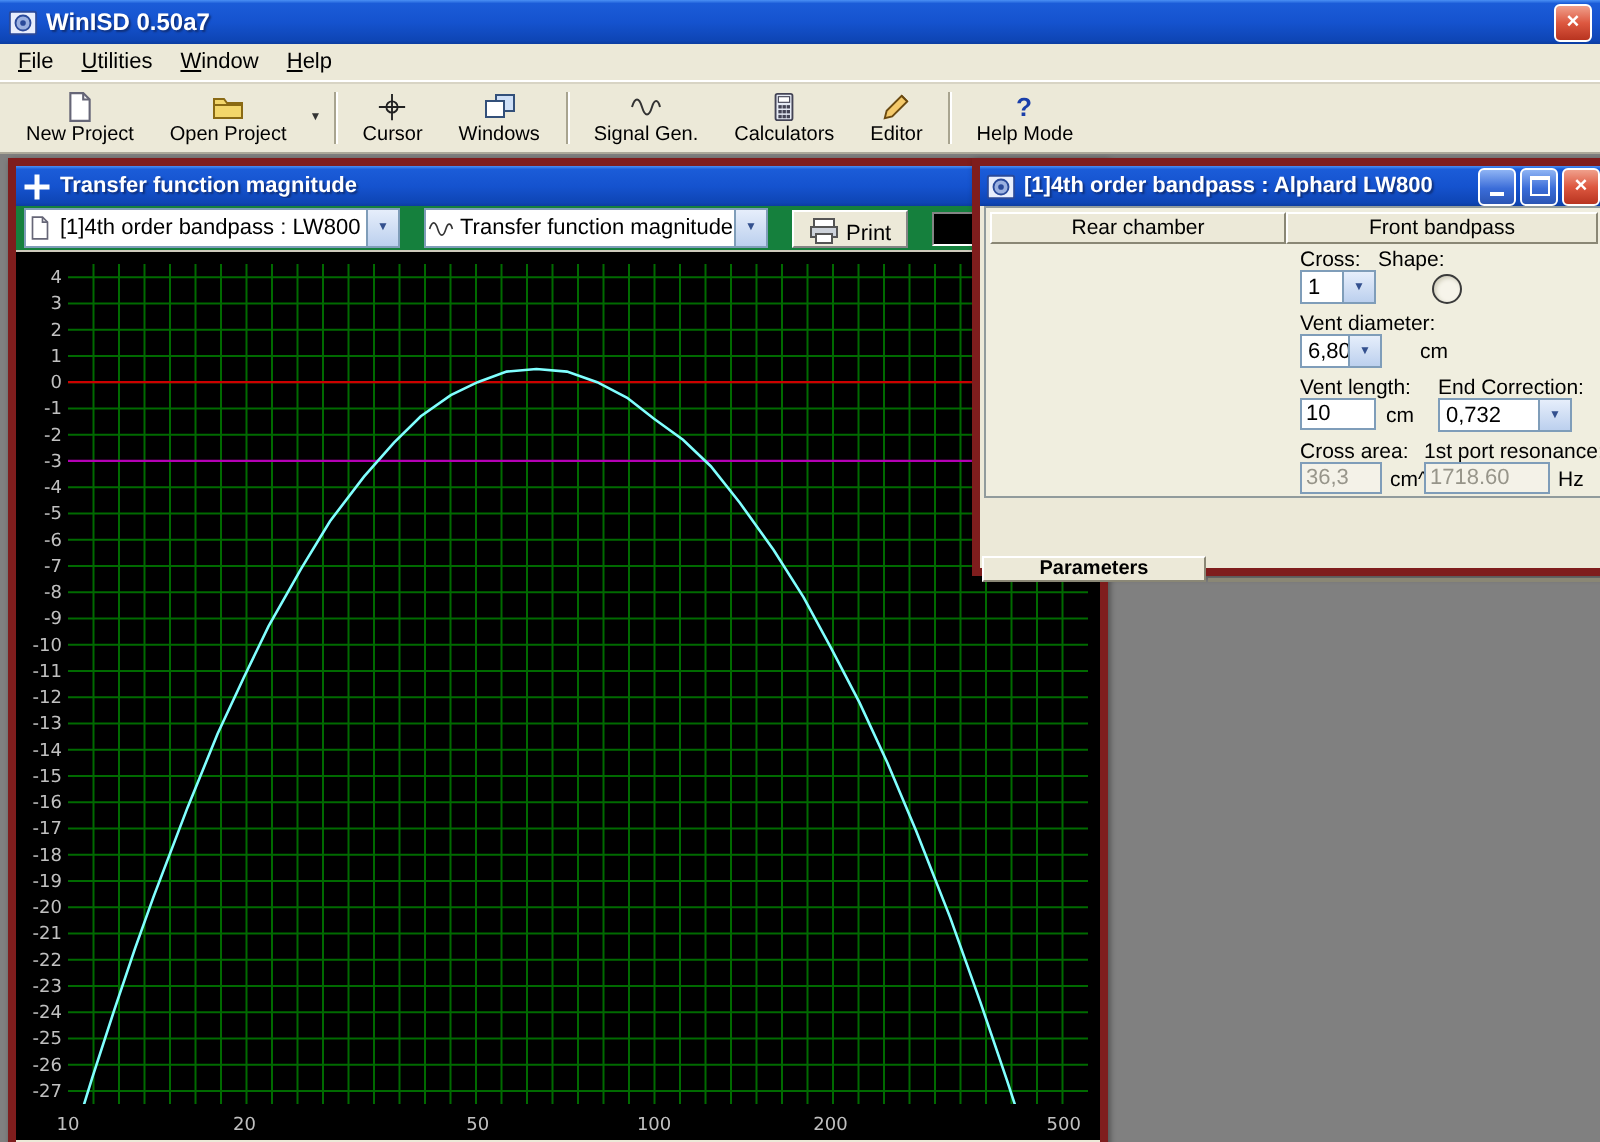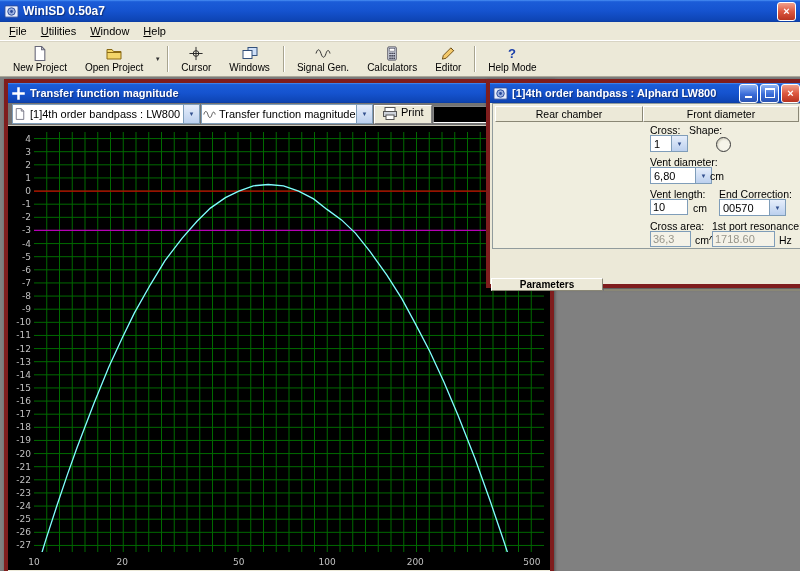--- a/index.html
+++ b/index.html
@@ -34,31 +34,31 @@
   
   .mdi{position:relative;height:497px;background:#808080;overflow:hidden;}
   .window{position:absolute;background:#ece9d8;border:4px solid #7f1d1d;box-shadow:1px 1px 3px rgba(0,0,0,.4);}
   .wtitle{height:20px;display:flex;align-items:center;gap:4px;padding:0 3px;
     background:linear-gradient(180deg,#4a90f4 0%,#1b5cd8 8%,#1553cf 50%,#0e45b5 92%,#0c3da0 100%);}
   .wtext{flex:1;color:#fff;font-weight:bold;font-size:11px;text-shadow:1px 1px 1px #10307a;
          white-space:nowrap;overflow:hidden;}
   .winbtns{display:flex;gap:2px;}
   
   .transfer{left:4px;top:2px;width:542px;height:489px;z-index:1;}
-  .ttoolbar{height:22px;display:flex;align-items:center;gap:1px;padding:0 4px;
-            background:#737373;border-bottom:1px solid #cfcbbd;}
+  .ttoolbar{height:22px;display:flex;align-items:center;gap:12px;padding:0 4px;
+            background:#15803d;border-bottom:1px solid #cfcbbd;}
   .combo{height:18px;background:#fff;border:1px solid #7f9db9;display:flex;align-items:center;font-size:11px;}
   .combo .cicon{width:14px;display:flex;justify-content:center;}
   .combo .ctext{flex:1;padding:0 3px;white-space:nowrap;overflow:hidden;}
   .combo .cbtn{width:15px;align-self:stretch;background:linear-gradient(#e6eefb,#bcd0ee);
                border-left:1px solid #7f9db9;display:flex;align-items:center;justify-content:center;
                font-size:6px;color:#33508e;}
   .combo.proj{width:186px;}
   .combo.ptype{width:170px;}
-  .printbtn{height:19px;display:flex;align-items:flex-start;gap:3px;padding:0 7px;font-size:11px;
+  .printbtn{height:19px;display:flex;align-items:flex-end;gap:3px;padding:0 7px;font-size:11px;
             background:#ece9d8;border:1px solid;border-color:#fff #848484 #848484 #fff;
             font-family:"Liberation Sans",sans-serif;}
   .readout{width:120px;height:15px;background:#000;border:1px solid;border-color:#848484 #fff #fff #848484;}
   .chart{height:444px;background:#000;}
   
   .bandpass{left:486px;top:2px;width:313px;height:201px;z-index:5;}
   .tabs{height:21px;display:flex;align-items:flex-end;padding:3px 2px 0 2px;}
   .tab{padding:2px 6px 2px 6px;font-size:11px;border:1px solid #919b9c;border-bottom:none;
        border-radius:3px 3px 0 0;background:linear-gradient(#fdfdfa,#e6e3d2);margin-right:1px;white-space:nowrap;}
   .tab.active{background:#f4f2e4;position:relative;z-index:2;padding-top:3px;margin-bottom:-1px;}
@@ -375,43 +375,43 @@
               <i class="minbar"></i>
             </span>
           <span class="wbtn blue">
               <i class="maxbox"></i>
             </span>
           <span class="wbtn red">×</span>
         </span>
       </div>
       <div class="panel">
         <div class="ghdr rear">Rear chamber</div>
-        <div class="ghdr front">Front diameter</div>
+        <div class="ghdr front">Front bandpass</div>
 
         <span class="fl" style="left:157px;top:20px">Cross:</span>
         <div class="combo pcombo" style="left:157px;top:31px;width:38px">
           <span class="ctext">1</span>
           <span class="cbtn">▼</span>
         </div>
         <span class="fl" style="left:196px;top:20px">Shape:</span>
         <span class="shape-circle" style="left:223px;top:33px"></span>
 
         <span class="fl" style="left:157px;top:52px">Vent diameter:</span>
-        <div class="combo pcombo" style="left:157px;top:63px;width:62px">
+        <div class="combo pcombo" style="left:157px;top:63px;width:41px">
           <span class="ctext">6,80</span>
           <span class="cbtn">▼</span>
         </div>
         <span class="fu" style="left:217px;top:66px">cm</span>
 
         <span class="fl" style="left:157px;top:84px">Vent length:</span>
         <input class="fld" style="left: 157px; top: 95px; width: 38px;" value="10">
         <span class="fu" style="left:200px;top:98px">cm</span>
         <span class="fl" style="left:226px;top:84px">End Correction:</span>
         <div class="combo pcombo" style="left:226px;top:95px;width:67px">
-          <span class="ctext">00570</span>
+          <span class="ctext">0,732</span>
           <span class="cbtn">▼</span>
         </div>
 
         <span class="fl" style="left:157px;top:116px">Cross area:</span>
         <input class="fld dis" style="left: 157px; top: 127px; width: 41px;" disabled="" value="36,3">
         <span class="fu" style="left:202px;top:130px">cm^2</span>
         <span class="fl" style="left:219px;top:116px">1st port resonance:</span>
         <input class="fld dis" style="left: 219px; top: 127px; width: 63px;" disabled="" value="1718.60">
         <span class="fu" style="left:286px;top:130px">Hz</span>
       </div>

